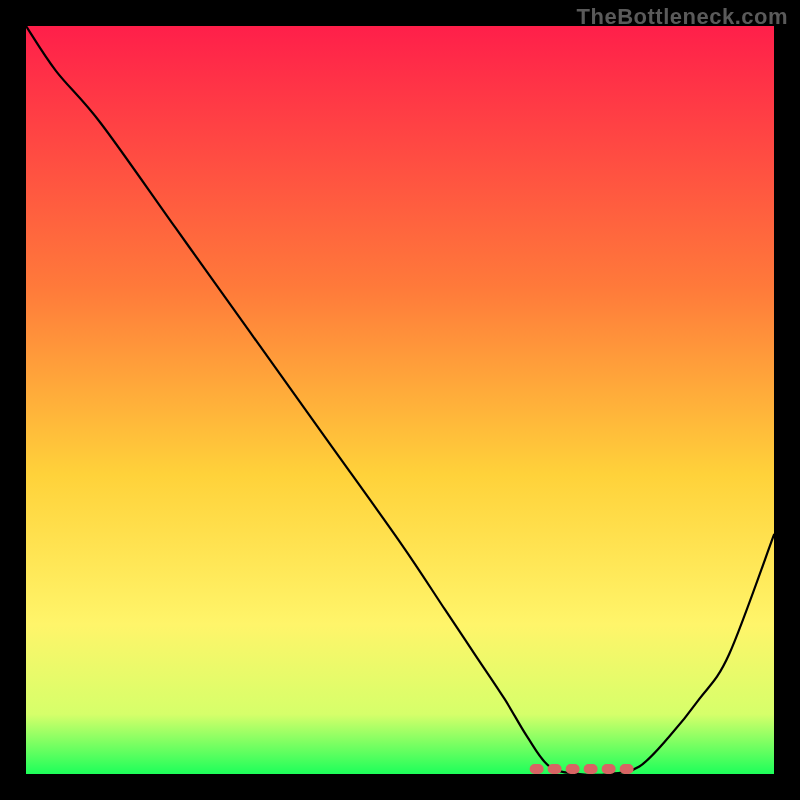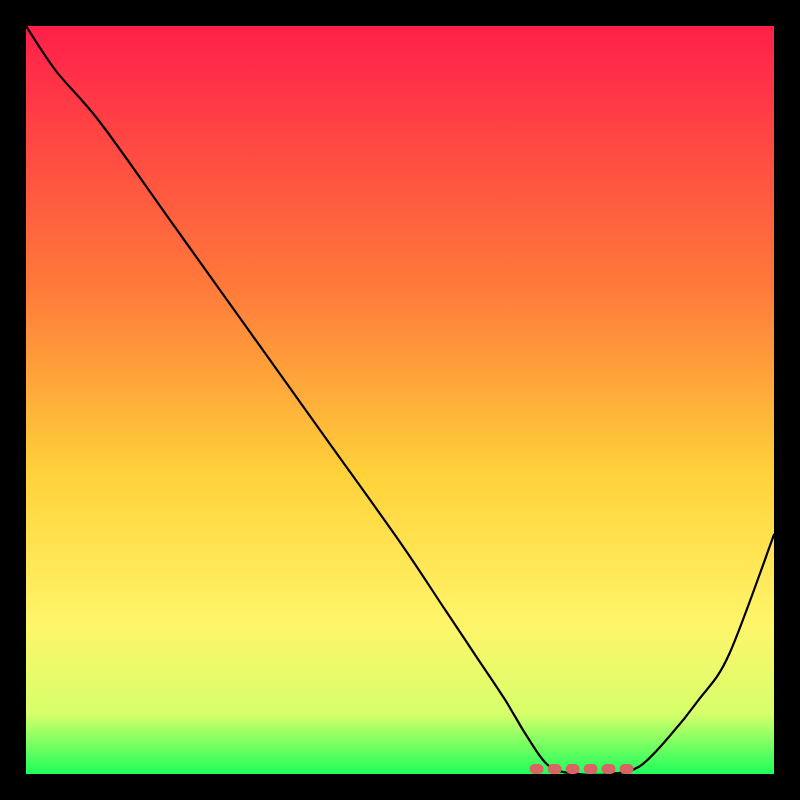--- a/index.html
+++ b/index.html
@@ -38,20 +38,21 @@
   .plot svg {
     display: block;
     width: 748px;
     height: 748px;
   }
 </style>
 </head>
 <body>
 
 <div class="frame">
+  <div class="watermark">TheBottleneck.com</div>
 
   <div class="plot">
     <svg viewBox="0 0 748 748">
       <defs>
         <linearGradient id="bg-grad" x1="0" y1="0" x2="0" y2="1">
           <stop offset="0%" stop-color="#ff1f4a"></stop>
           <stop offset="35%" stop-color="#ff7a3a"></stop>
           <stop offset="60%" stop-color="#ffd23a"></stop>
           <stop offset="80%" stop-color="#fff56a"></stop>
           <stop offset="92%" stop-color="#d6ff6a"></stop>

